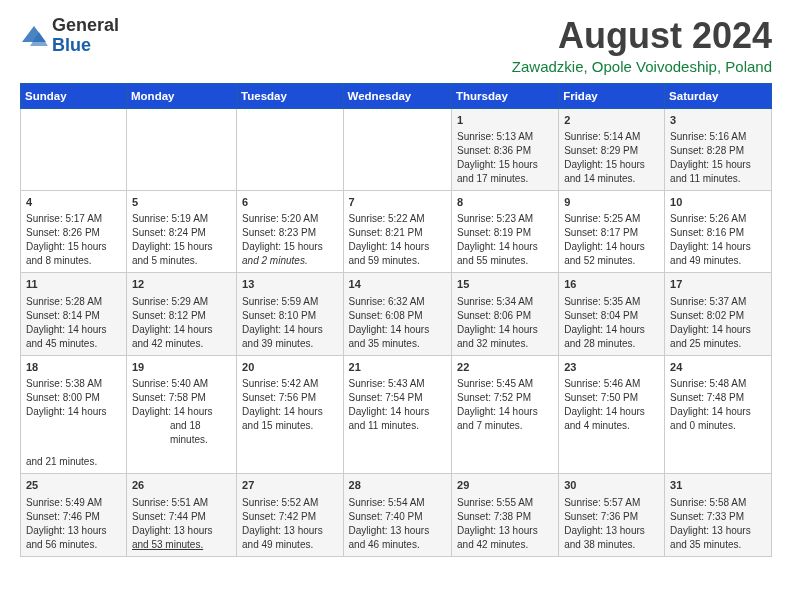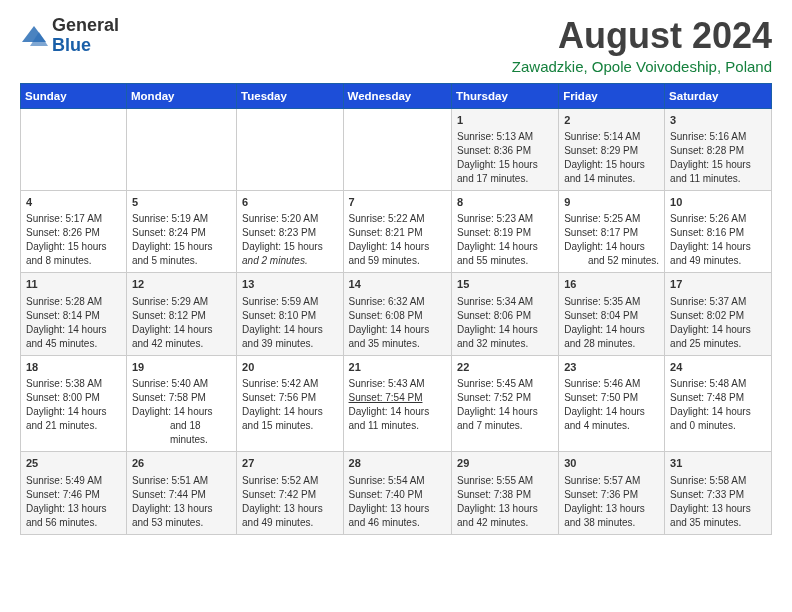--- a/index.html
+++ b/index.html
@@ -182,21 +182,21 @@
           <span style="display: block;">Sunrise: 5:23 AM</span>
           <span style="display: block;">Sunset: 8:19 PM</span>
           <span style="display: block;">Daylight: 14 hours</span>
           <span style="display: block;">and 55 minutes.</span>
         </td>
         <td>
           <span class="day-num">9</span>
           <span style="display: block;">Sunrise: 5:25 AM</span>
           <span style="display: block;">Sunset: 8:17 PM</span>
           <span style="display: block;">Daylight: 14 hours</span>
-          <span style="display: block; text-align: right;">and 52 minutes.</span>
+          <span style="display: block;">and 52 minutes.</span>
         </td>
         <td>
           <span class="day-num">10</span>
           <span style="display: block;">Sunrise: 5:26 AM</span>
           <span style="display: block;">Sunset: 8:16 PM</span>
           <span style="display: block;">Daylight: 14 hours</span>
           <span style="display: block;">and 49 minutes.</span>
         </td>
       </tr>
       <tr>
@@ -249,40 +249,40 @@
           <span style="display: block;">Daylight: 14 hours</span>
           <span style="display: block;">and 25 minutes.</span>
         </td>
       </tr>
       <tr>
         <td>
           <span class="day-num">18</span>
           <span style="display: block;">Sunrise: 5:38 AM</span>
           <span style="display: block;">Sunset: 8:00 PM</span>
           <span style="display: block;">Daylight: 14 hours</span>
-          <span style="display: block;">and 21 minutes.</span>
+          <span style="display: block; margin-top: 36px;">and 21 minutes.</span>
         </td>
         <td>
           <span class="day-num">19</span>
           <span style="display: block;">Sunrise: 5:40 AM</span>
           <span style="display: block;">Sunset: 7:58 PM</span>
           <span style="display: block;">Daylight: 14 hours</span>
           <span style="display: block; margin-left: 38px;">and 18 minutes.</span>
         </td>
         <td>
           <span class="day-num">20</span>
           <span style="display: block;">Sunrise: 5:42 AM</span>
           <span style="display: block;">Sunset: 7:56 PM</span>
           <span style="display: block;">Daylight: 14 hours</span>
           <span style="display: block;">and 15 minutes.</span>
         </td>
         <td>
           <span class="day-num">21</span>
           <span style="display: block;">Sunrise: 5:43 AM</span>
-          <span style="display: block; text-decoration: underline;">Sunset: 7:54 PM</span>
+          <span style="display: block;">Sunset: 7:54 PM</span>
           <span style="display: block;">Daylight: 14 hours</span>
           <span style="display: block;">and 11 minutes.</span>
         </td>
         <td>
           <span class="day-num">22</span>
           <span style="display: block;">Sunrise: 5:45 AM</span>
           <span style="display: block;">Sunset: 7:52 PM</span>
           <span style="display: block;">Daylight: 14 hours</span>
           <span style="display: block;">and 7 minutes.</span>
         </td>
@@ -307,21 +307,21 @@
           <span style="display: block;">Sunrise: 5:49 AM</span>
           <span style="display: block;">Sunset: 7:46 PM</span>
           <span style="display: block;">Daylight: 13 hours</span>
           <span style="display: block;">and 56 minutes.</span>
         </td>
         <td>
           <span class="day-num">26</span>
           <span style="display: block;">Sunrise: 5:51 AM</span>
           <span style="display: block;">Sunset: 7:44 PM</span>
           <span style="display: block;">Daylight: 13 hours</span>
-          <span style="display: block;">and 53 minutes.</span>
+          <span style="display: block; text-decoration: underline;">and 53 minutes.</span>
         </td>
         <td>
           <span class="day-num">27</span>
           <span style="display: block;">Sunrise: 5:52 AM</span>
           <span style="display: block;">Sunset: 7:42 PM</span>
           <span style="display: block;">Daylight: 13 hours</span>
           <span style="display: block;">and 49 minutes.</span>
         </td>
         <td>
           <span class="day-num">28</span>

